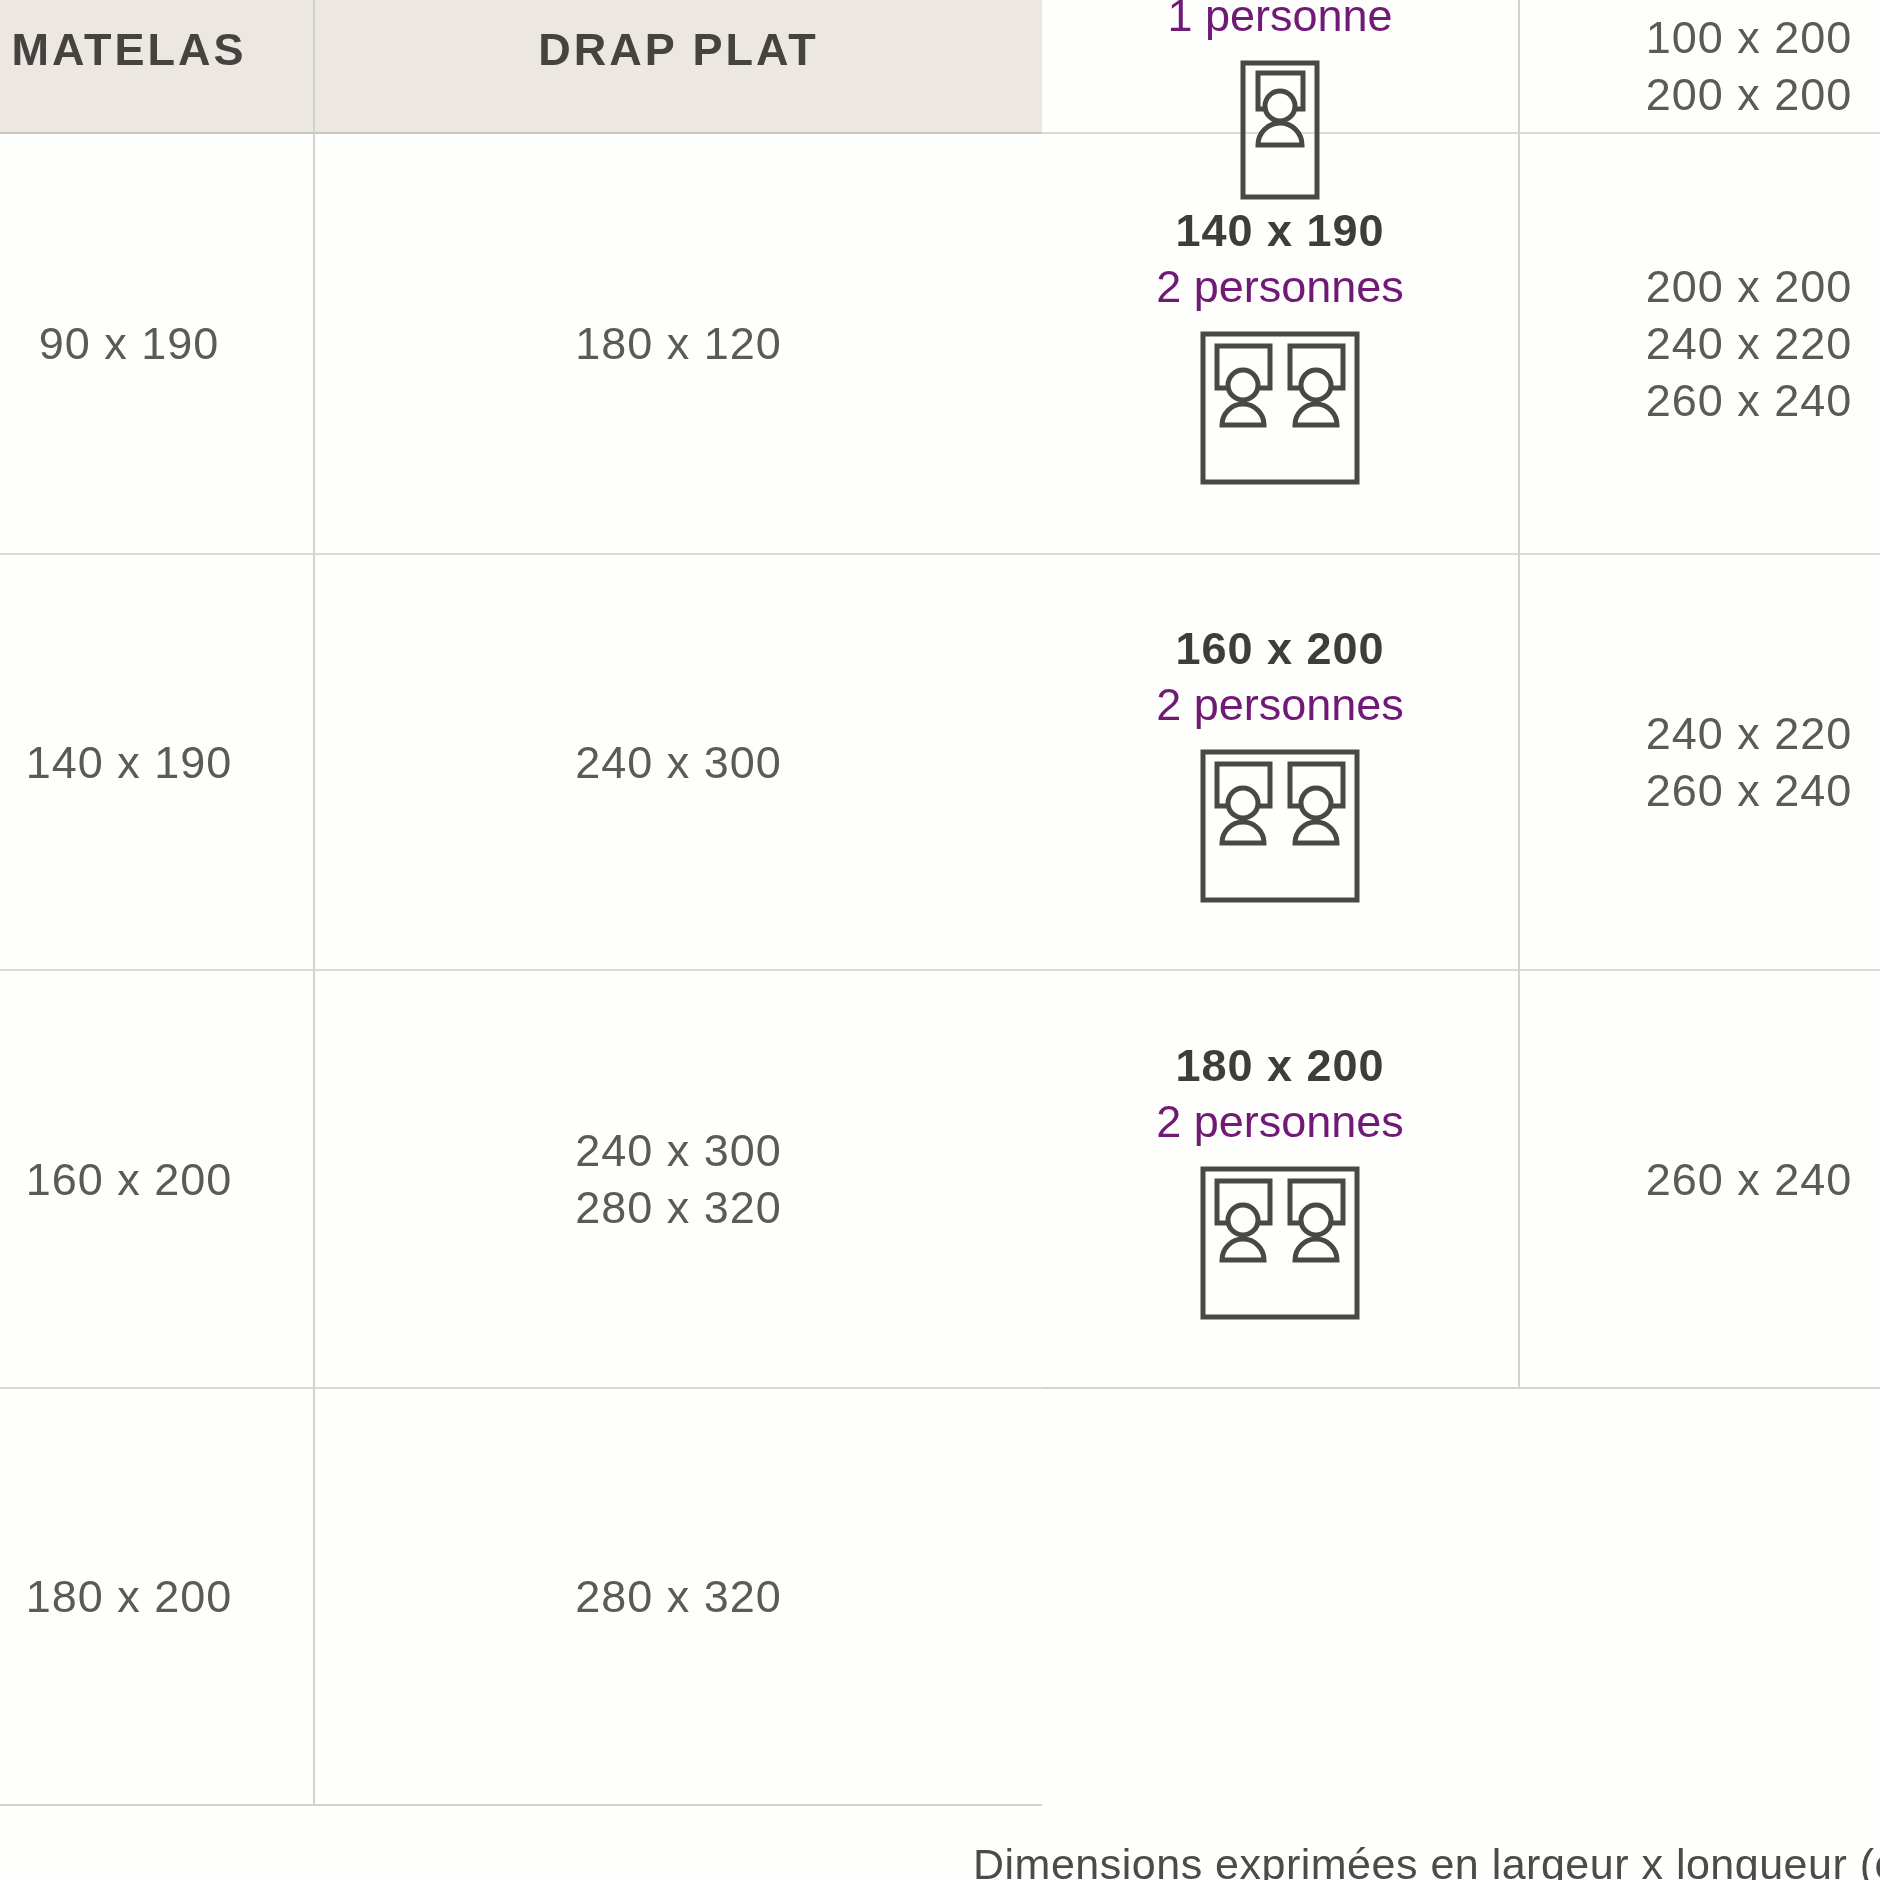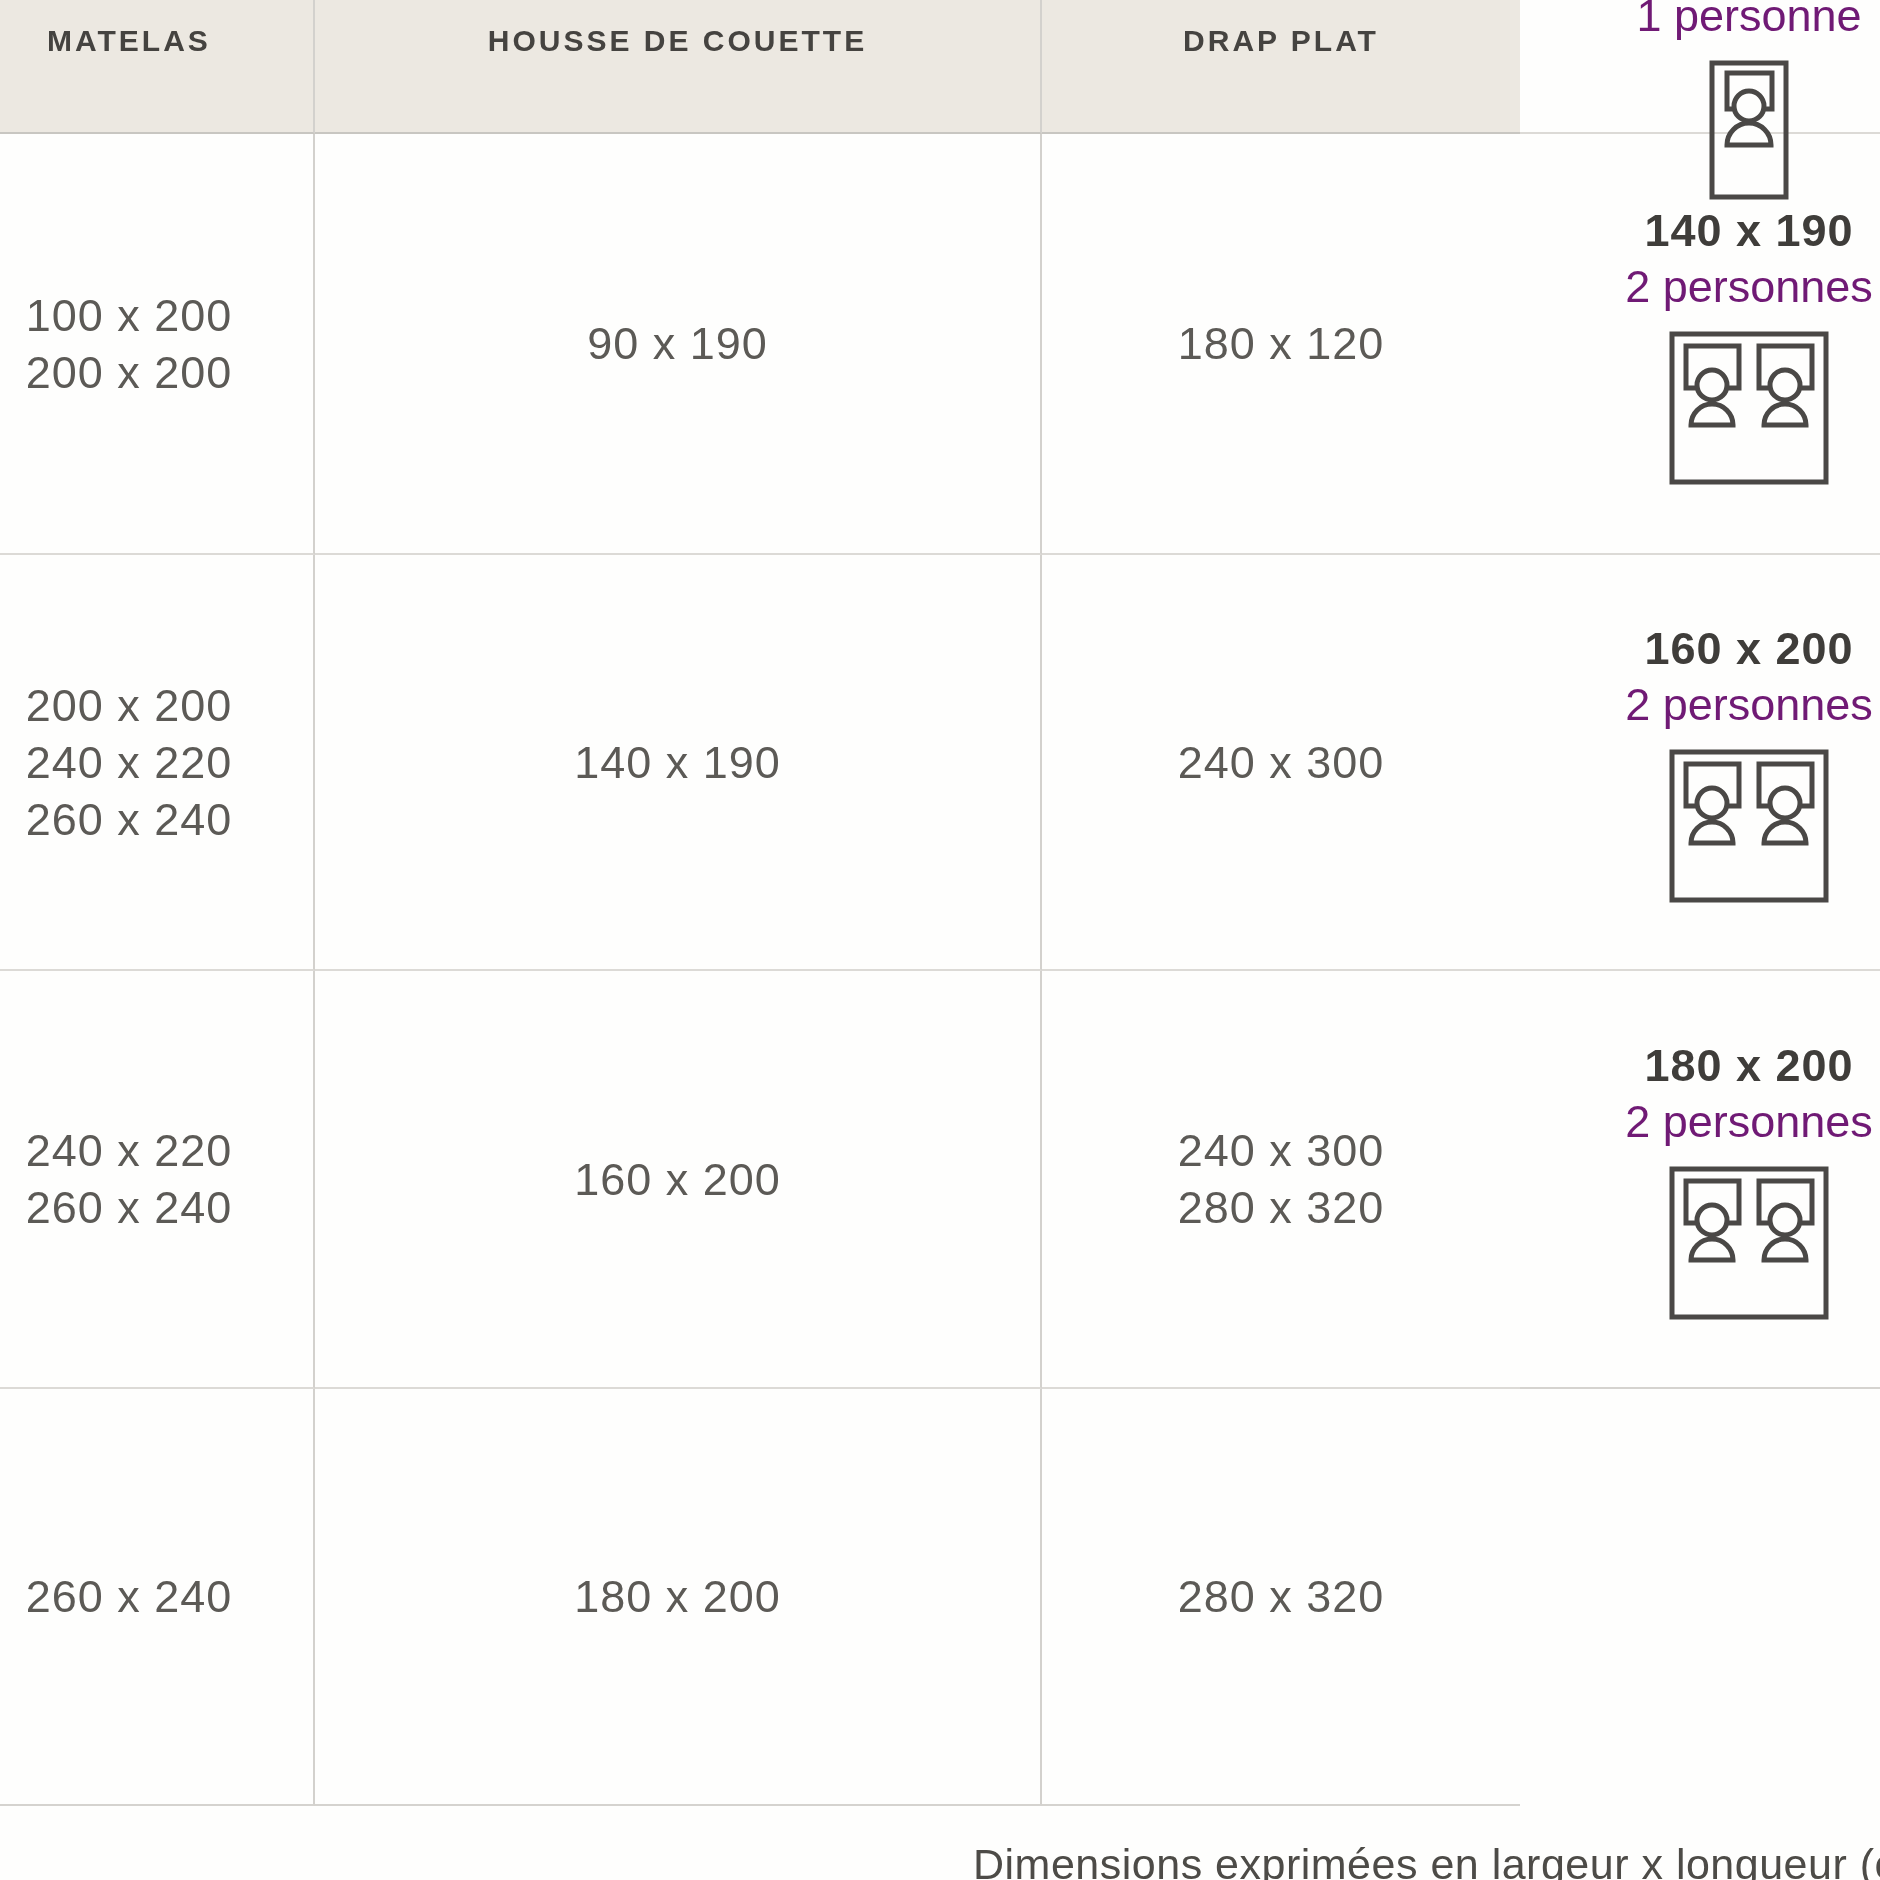--- a/index.html
+++ b/index.html
@@ -25,21 +25,21 @@
   }
   .cell.v{border-right:2px solid #d3d1cd;}
   .cell.header{
     background:#ece8e1;
     border-bottom:2px solid #c8c6c1;
     justify-content:flex-start;
     padding-top:24px;
   }
   .cell.last{border-bottom:2px solid #d5d3cf;}
   .header-label{
-    font-size:30px;font-weight:bold;letter-spacing:3px;
+    font-size:45px;font-weight:bold;letter-spacing:3px;
     color:#454340;white-space:nowrap;
   }
   .mattress-size{
     font-size:45px;font-weight:bold;letter-spacing:1px;
     color:#3f3d3a;line-height:56px;white-space:nowrap;
   }
   .mattress-persons{
     font-size:45px;color:#701a75;line-height:56px;white-space:nowrap;
   }
   .line{
@@ -74,23 +74,20 @@
       <circle cx="116" cy="54" r="15" fill="#fefefd" stroke="#4a4846" stroke-width="5"></circle>
       <path d="M 95 94 a 21 21 0 0 1 42 0 Z" fill="#fefefd" stroke="#4a4846" stroke-width="5"></path>
     </g>
   </defs>
 </svg>
 
 <div class="size-table">
 
   <div class="cell header v">
     <span class="header-label">MATELAS</span>
-  </div>
-  <div class="cell header v">
-    <span class="header-label">HOUSSE DE COUETTE</span>
   </div>
   <div class="cell header">
     <span class="header-label">DRAP PLAT</span>
   </div>
 
   <div class="cell v">
     <span class="mattress-size">90 x 190</span>
     <span class="mattress-persons">1 personne</span>
     <span class="bed-icon">
       <svg width="80" height="140" viewBox="0 0 80 140">

